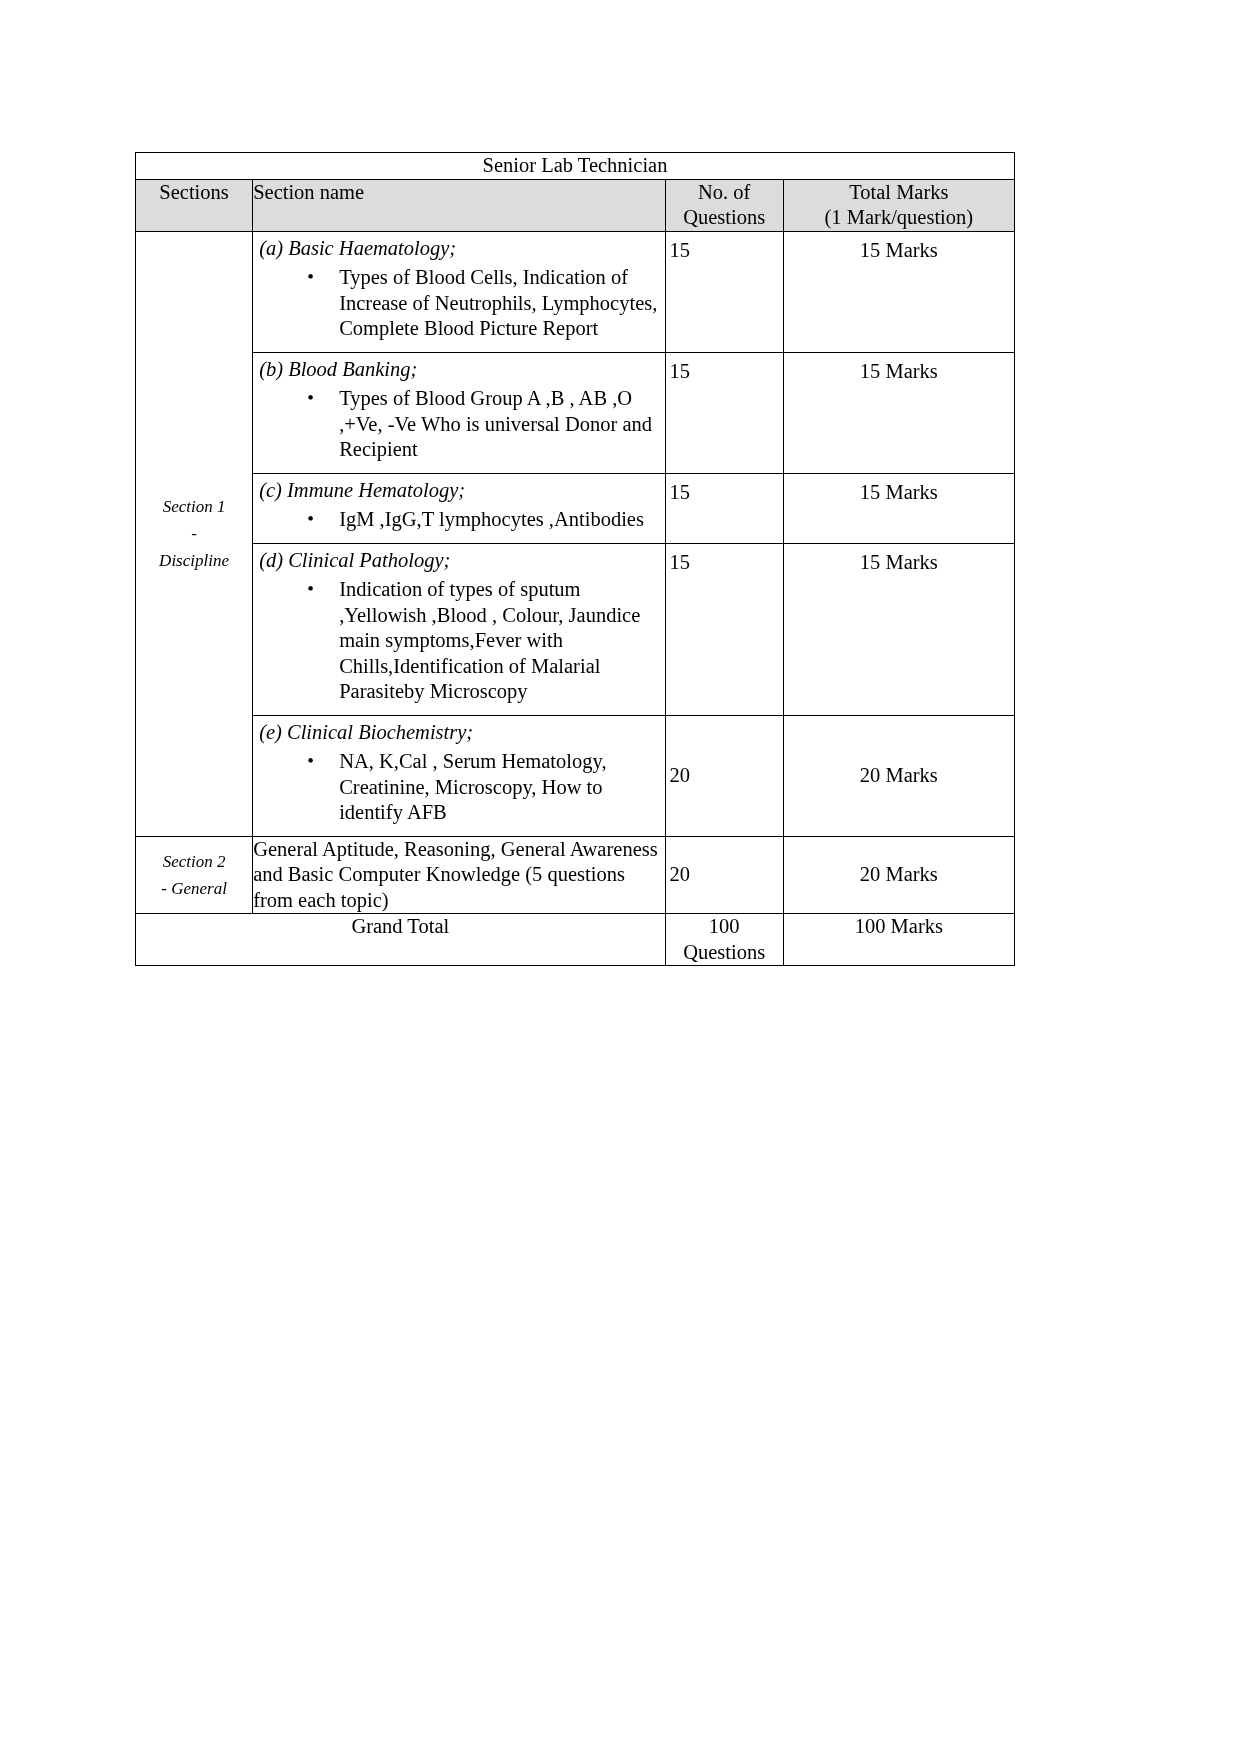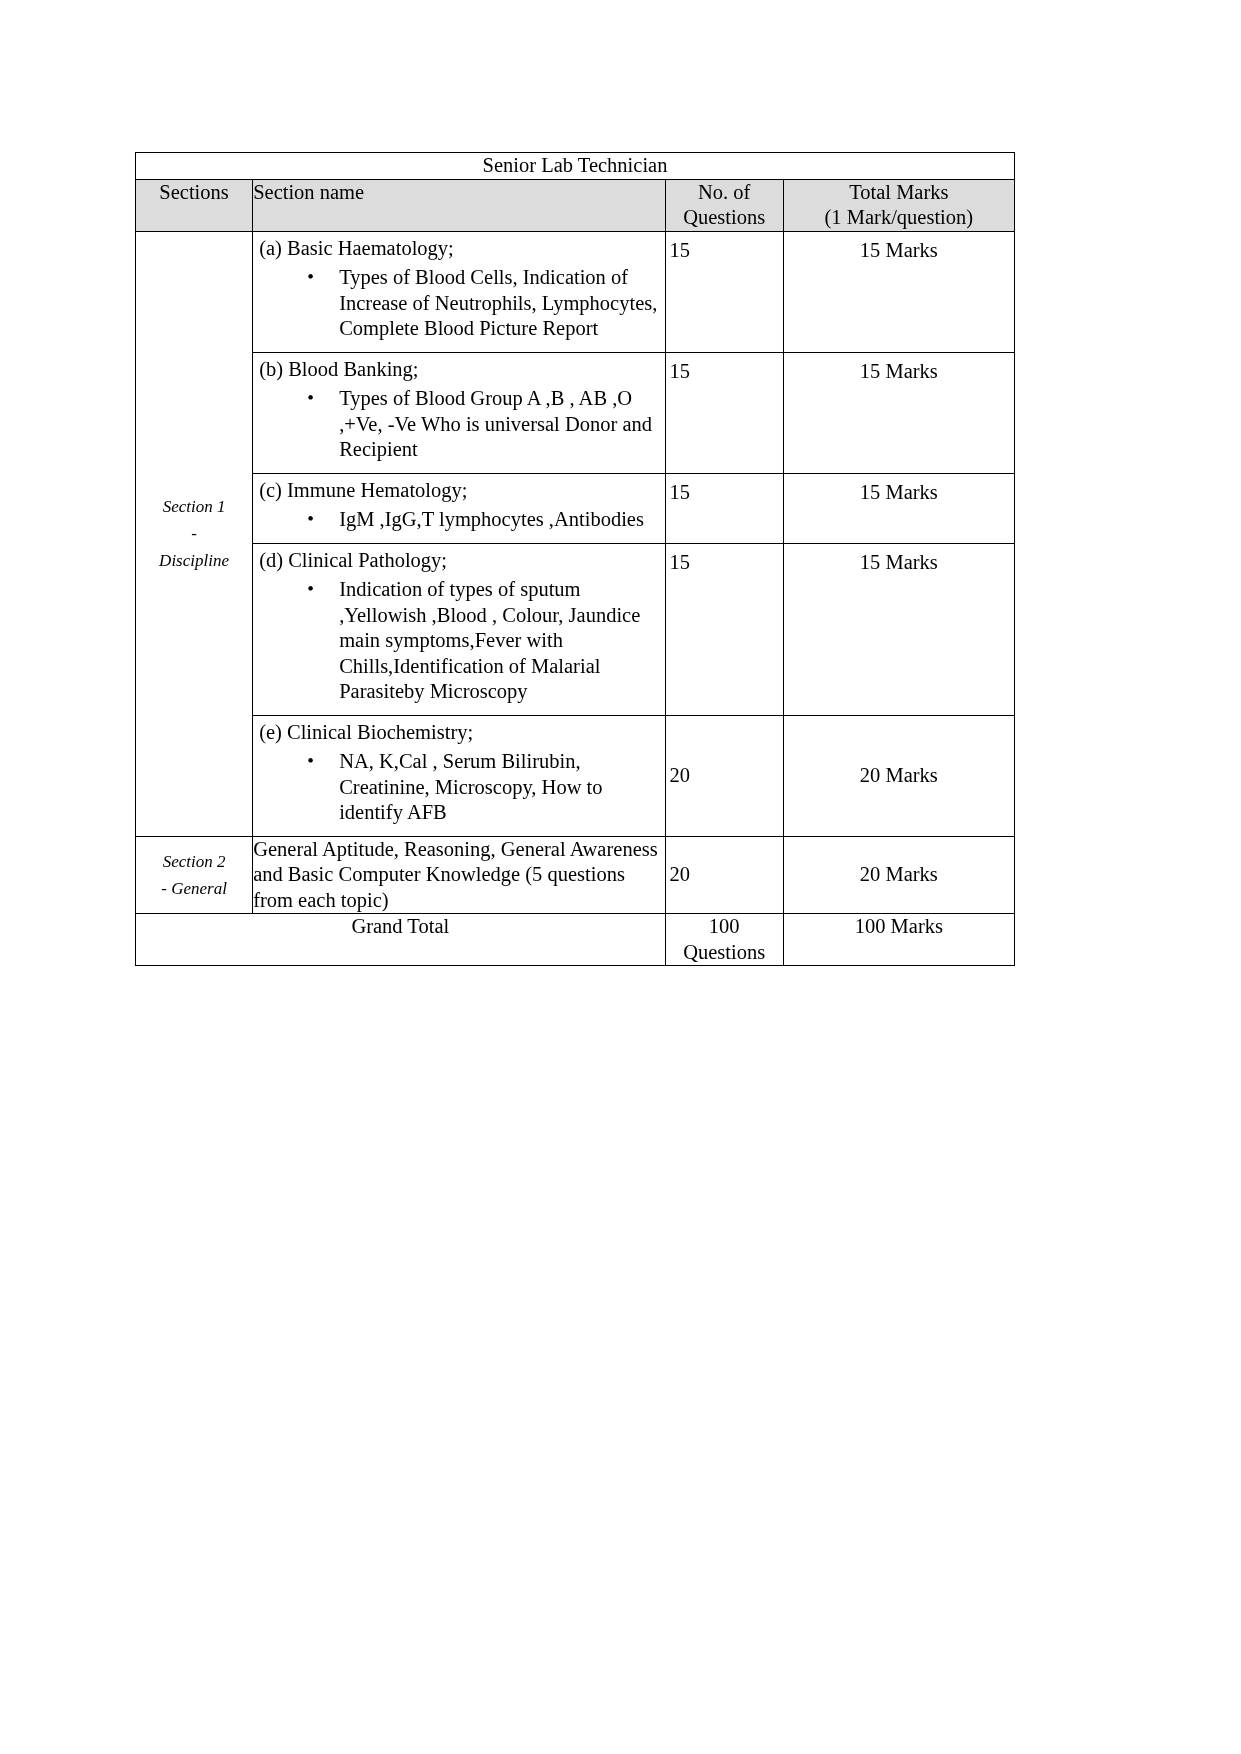--- a/index.html
+++ b/index.html
@@ -90,20 +90,21 @@
     padding: 6px 4px 0;
   }
   td.marks-cell.vmid {
     vertical-align: middle;
     padding: 0 4px;
   }
   .sub-title {
     display: block;
     padding-left: 0;
     text-indent: 0;
+    font-style: italic;
   }
   ul.bullets {
     margin: 4px;
     padding: 0 0 0 0;
     list-style: none;
   }
   ul.bullets li {
     position: relative;
     margin: 0 0 0 76px;
     padding-left: 0;
@@ -216,21 +217,21 @@
           </ul>
         </td>
         <td class="num-cell">15</td>
         <td class="marks-cell">15 Marks</td>
       </tr>
 
       <tr>
         <td class="name-cell">
           <span class="sub-title">(e) Clinical Biochemistry;</span>
           <ul class="bullets">
-            <li>NA, K,Cal , Serum Bilirubin, Creatinine, Microscopy, How to identify AFB</li>
+            <li>NA, K,Cal , Serum Hematology, Creatinine, Microscopy, How to identify AFB</li>
           </ul>
         </td>
         <td class="num-cell vmid">20</td>
         <td class="marks-cell vmid">20 Marks</td>
       </tr>
 
       <tr>
         <td class="sections-cell">
           <div>Section 2</div>
           <div>- General</div>

